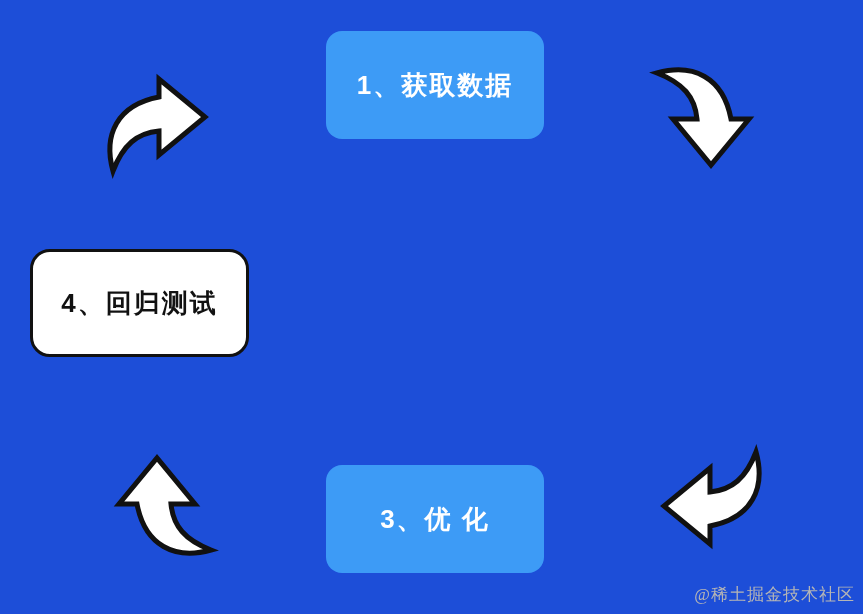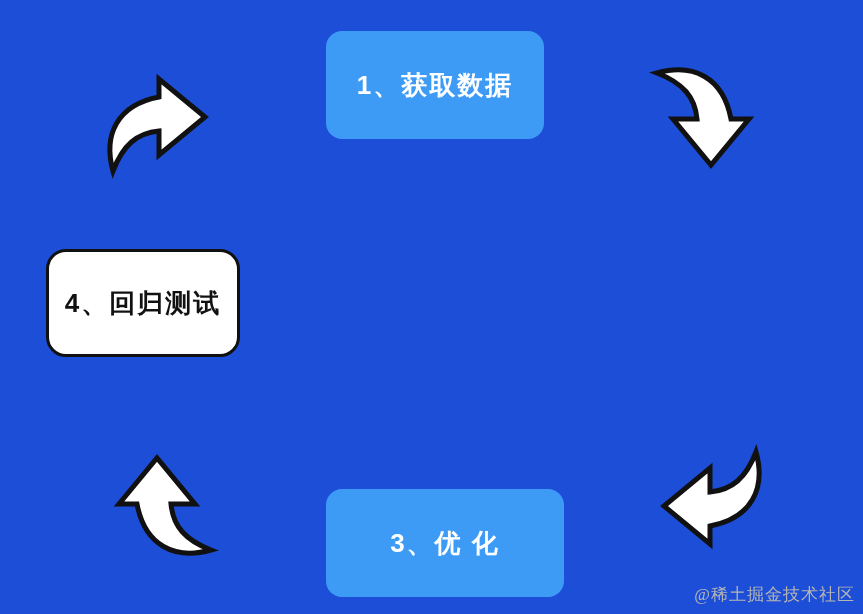--- a/index.html
+++ b/index.html
@@ -32,22 +32,22 @@
     border-radius: 16px;
   }
   .step.outline {
     background: #ffffff;
     color: #111111;
     border: 3px solid #111111;
     border-radius: 20px;
   }
   .step-1 { left: 326px; top: 31px;  width: 218px; height: 108px; }
   .step-2 { left: 614px; top: 249px; width: 222px; height: 108px; }
-  .step-3 { left: 326px; top: 465px; width: 238px; height: 108px; margin-top: 24px; }
-  .step-4 { left: 30px;  top: 249px; width: 194px; height: 108px; margin-left: 16px; }
+  .step-3 { left: 326px; top: 465px; width: 218px; height: 108px; }
+  .step-4 { left: 30px;  top: 249px; width: 219px; height: 108px; }
 
   .arrow {
     position: absolute;
     width: 120px;
     height: 120px;
   }
   .arrow svg { display: block; width: 100%; height: 100%; }
   .arrow path {
     fill: #ffffff;
     stroke: #111111;

